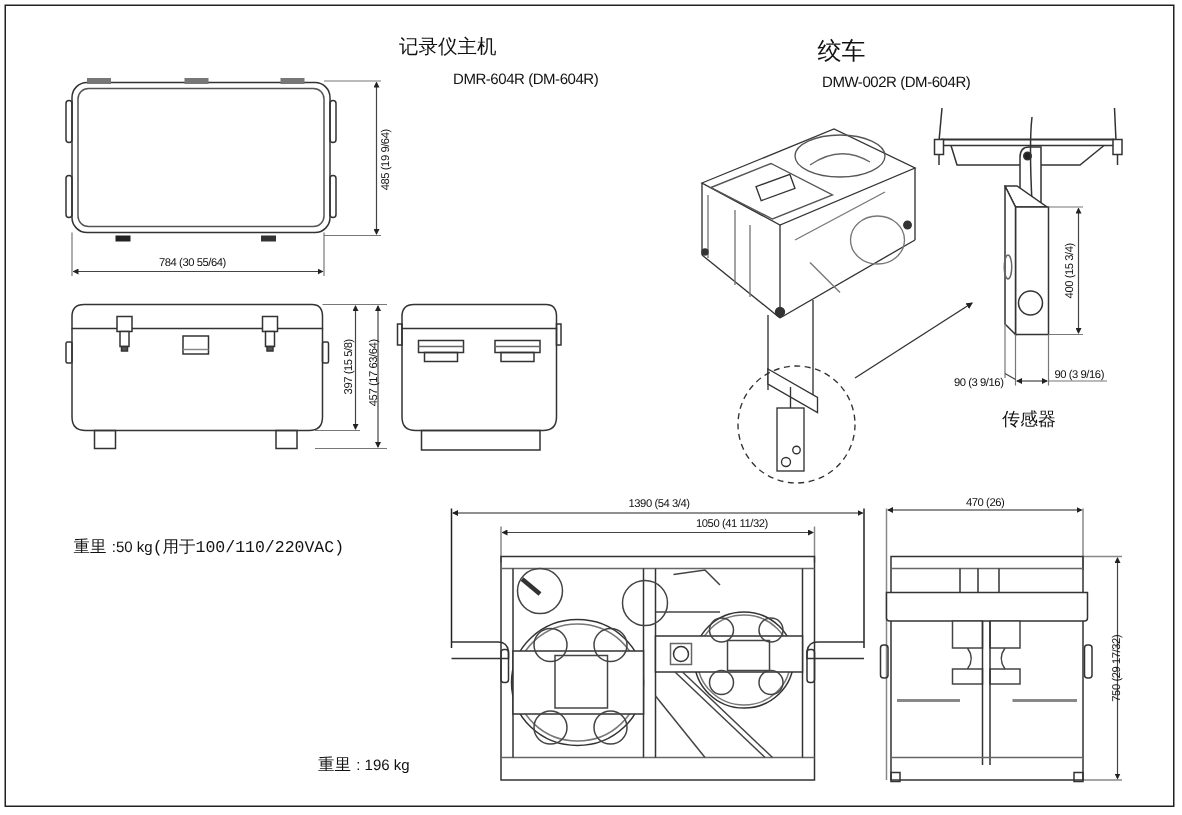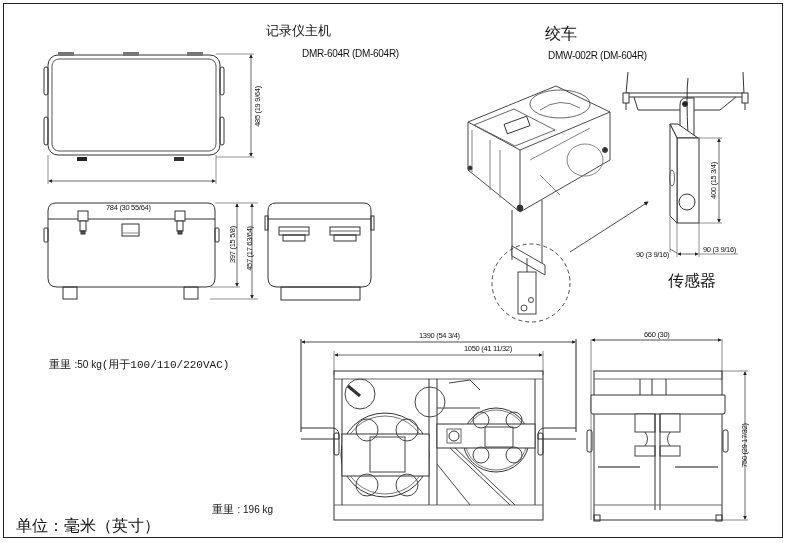--- a/index.html
+++ b/index.html
@@ -1,19 +1,19 @@
 <!DOCTYPE html>
 <html><head>
 <meta charset="utf-8">
 <style>
   html, body { margin: 0; padding: 0; background: #ffffff; }
   body { width: 788px; height: 543px; position: relative; overflow: hidden; font-family: "DejaVu Sans", sans-serif; color: #111; }
   #sheet { position: absolute; left: 0; top: 0; width: 788px; height: 543px; }
   .lbl { position: absolute; white-space: nowrap; color: #111; }
-  .cjk { font-family: "DejaVu Sans", sans-serif; font-size: 16px; }
+  .cjk { font-family: "DejaVu Sans", sans-serif; font-size: 12px; }
   .model { font-family: "Liberation Sans", sans-serif; font-size: 10px; letter-spacing: -0.3px; }
   .weight { font-family: "DejaVu Sans", sans-serif; font-size: 11px; }
   .weight .num { font-family: "Liberation Sans", sans-serif; font-size: 10px; }
   .weight .mono { font-family: "Liberation Mono", monospace; font-size: 11px; }
   .dim { font-family: "Liberation Sans", sans-serif; font-size: 7.5px; letter-spacing: -0.3px; }
   .vdim { position: absolute; transform: rotate(-90deg); transform-origin: center center; white-space: nowrap; }
 </style>
 </head>
 <body>
 
@@ -242,40 +242,39 @@
     <rect x="716" y="515" width="6" height="6"></rect>
   </g>
 </svg>
 
 <div class="lbl cjk" style="left:266px;top:22px;font-size:13px;">记录仪主机</div>
 <div class="lbl model" style="left:272px;top:48px;padding-left:30px;">DMR-604R (DM-604R)</div>
 
 <div class="lbl cjk" style="left:545px;top:24px;font-size:16px;">绞车</div>
 <div class="lbl model" style="left:548px;top:50px;">DMW-002R (DM-604R)</div>
 
-<div class="lbl dim" style="left:106px;top:170px;margin-top:33px;">784 (30 55/64)</div>
+<div class="lbl dim" style="left:106px;top:170px;">784 (30 55/64)</div>
 <div class="lbl dim vdim" style="left:227px;top:102px;width:60px;text-align:center;">485 (19 9/64)</div>
 <div class="lbl dim vdim" style="left:202px;top:240px;width:60px;text-align:center;">397 (15 5/8)</div>
 <div class="lbl dim vdim" style="left:216px;top:244px;width:66px;text-align:center;">457 (17 63/64)</div>
 
 <div class="lbl weight" style="left:49px;top:321px;margin-top:36px;">
   <span>重里</span>
   <span class="num">:50 kg</span><span class="mono">(用于100/110/220VAC)</span>
 </div>
 
 <div class="lbl dim vdim" style="left:685px;top:176px;width:56px;text-align:center;">400 (15 3/4)</div>
 <div class="lbl dim" style="left:636px;top:250px;">90 (3 9/16)</div>
 <div class="lbl dim" style="left:703px;top:245px;">90 (3 9/16)</div>
 <div class="lbl cjk" style="left:668px;top:271px;">传感器</div>
 
 <div class="lbl dim" style="left:419px;top:331px;text-align:center;">1390 (54 3/4)</div>
 <div class="lbl dim" style="left:416px;top:344px;margin-left:48px;">1050 (41 11/32)</div>
-<div class="lbl dim" style="left:644px;top:330px;">660 (30)</div>
+<div class="lbl dim" style="left:644px;top:330px;">470 (26)</div>
 <div class="lbl dim vdim" style="left:713px;top:441px;width:62px;text-align:center;">750 (29 17/32)</div>
 
 <div class="lbl weight" style="left:212px;top:502px;">
   <span>重里</span>
   <span class="num">: 196 kg</span>
 </div>
 
-<div class="lbl cjk" style="left:16px;top:516px;">单位：毫米（英寸）</div>
 
 </div>
 
 </body></html>

